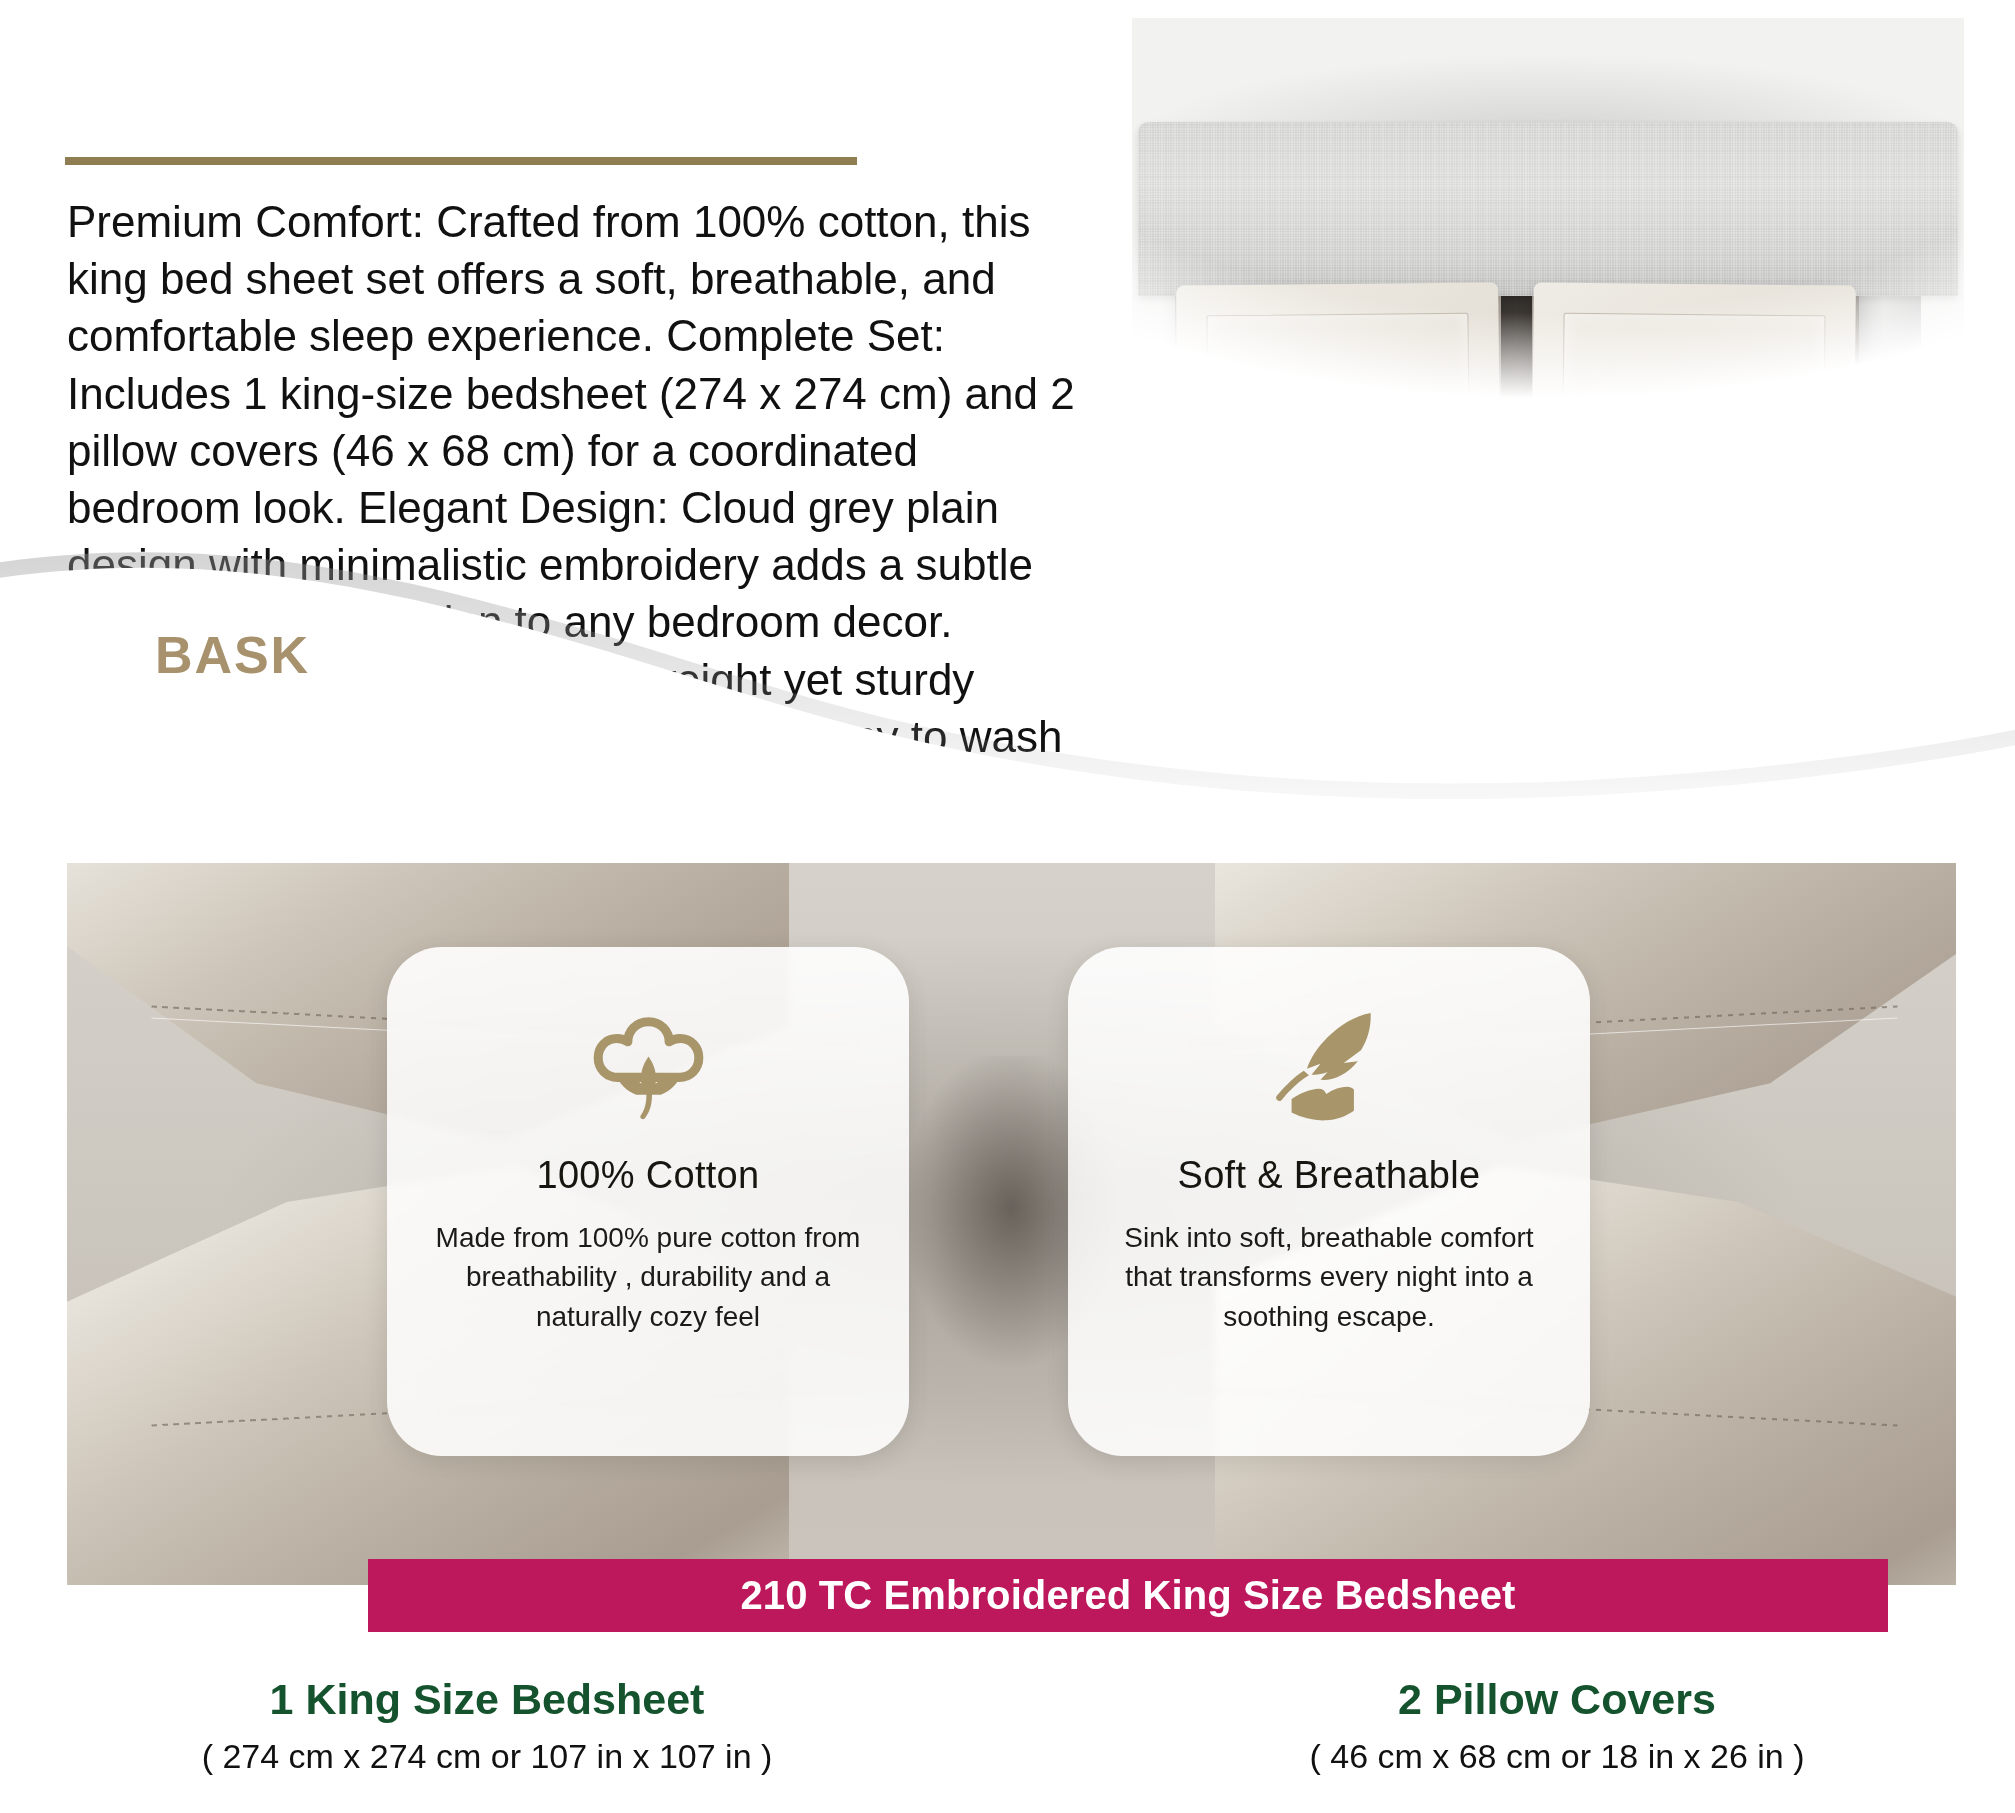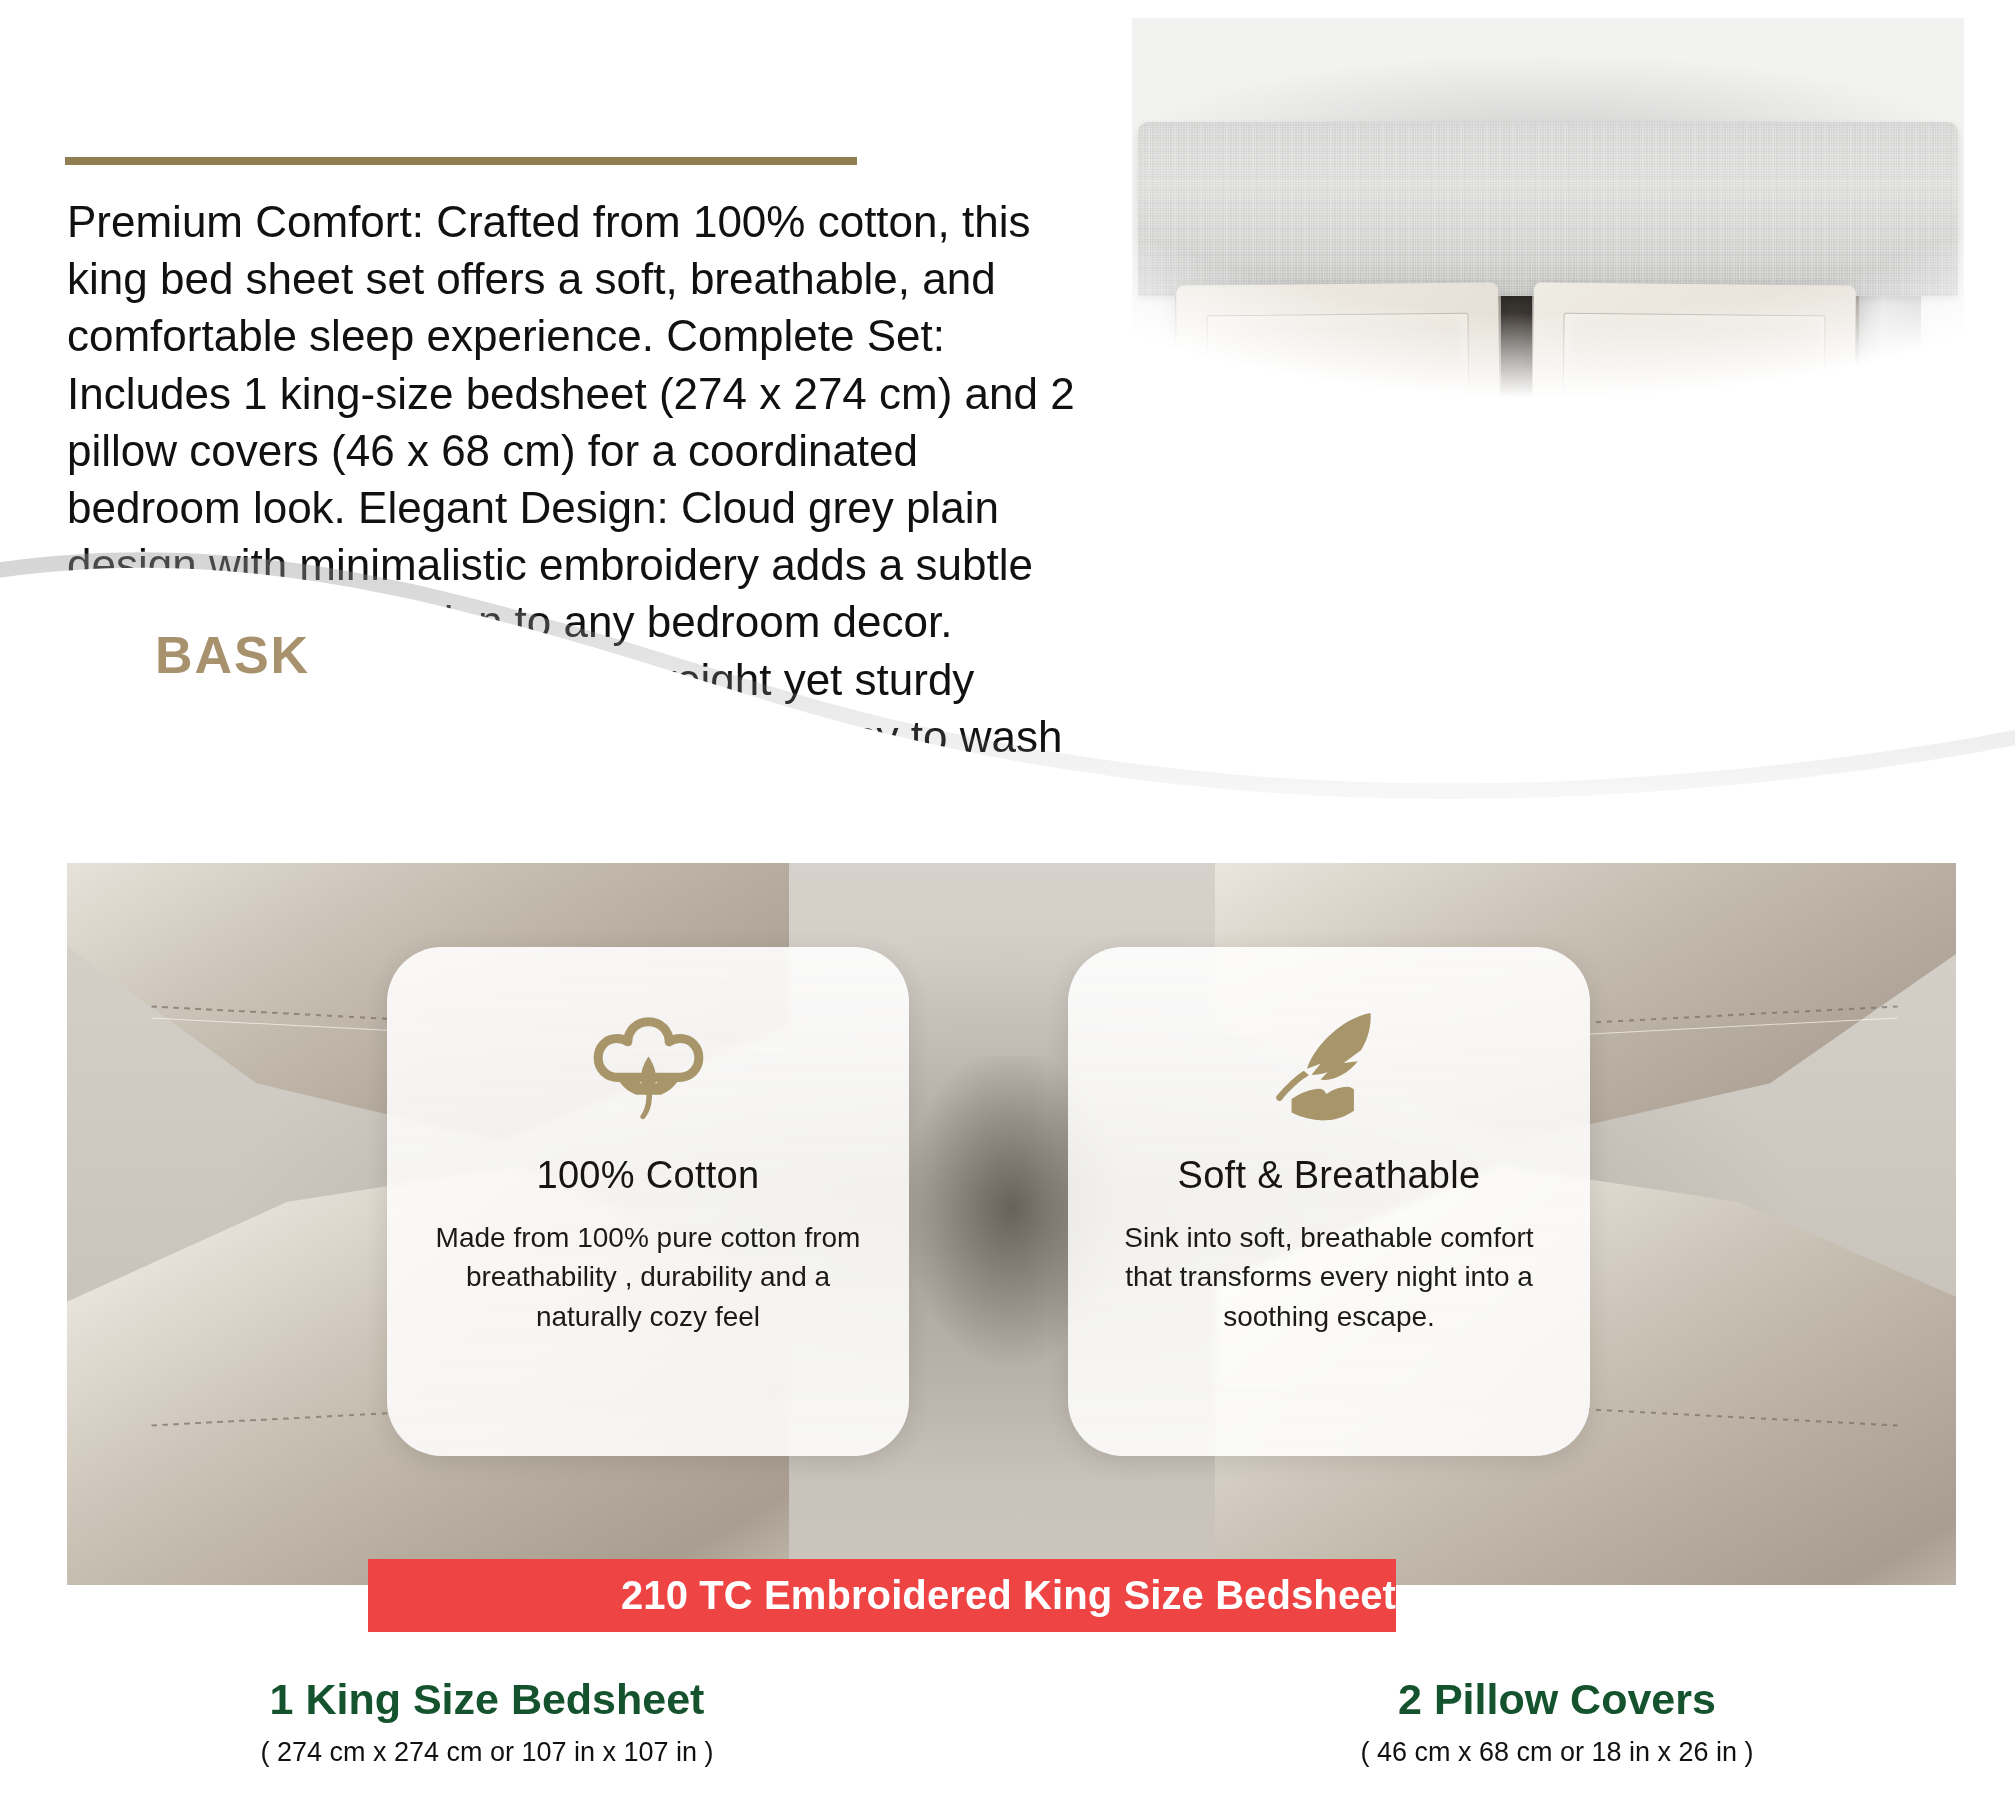--- a/index.html
+++ b/index.html
@@ -171,33 +171,33 @@
   .feature-title {
     margin-top: 17px; font-size: 38px; color: #17150f; font-weight: 400; letter-spacing: 0.3px;
   }
   .feature-desc {
     margin-top: 20.6px; font-size: 28px; line-height: 1.42; color: #1b1a16;
     text-align: center; width: 445px; font-weight: 400;
   }
 
   
   #product-banner {
-    position: absolute; left: 368px; top: 1559px; width: 1028px; height: 73px;
-    background: #ef4444; display: flex; align-items: center; justify-content: flex-end;
+    position: absolute; left: 368px; top: 1559px; width: 1520px; height: 73px;
+    background: #be185d; display: flex; align-items: center; justify-content: center;
   }
   #product-banner span {
     color: #ffffff; font-size: 40px; font-weight: 700; letter-spacing: 0.1px;
   }
 
   
   .caption { position: absolute; text-align: center; }
   #caption-left  { left: 71px;  top: 1676px; width: 832px; }
   #caption-right { left: 1141px; top: 1676px; width: 832px; }
   .caption .cap-title { font-size: 43px; font-weight: 700; color: #14532d; line-height: 1.1; }
-  .caption .cap-sub   { font-size: 27px; font-weight: 400; color: #111111; margin-top: 14px; }
+  .caption .cap-sub   { font-size: 34px; font-weight: 400; color: #111111; margin-top: 14px; }
 </style>
 </head>
 <body>
 
 <div id="top-section">
 
   <div id="bed-photo">
     <div class="wall"></div>
     <div class="wall-shadow"></div>
     <div class="mattress"></div>

